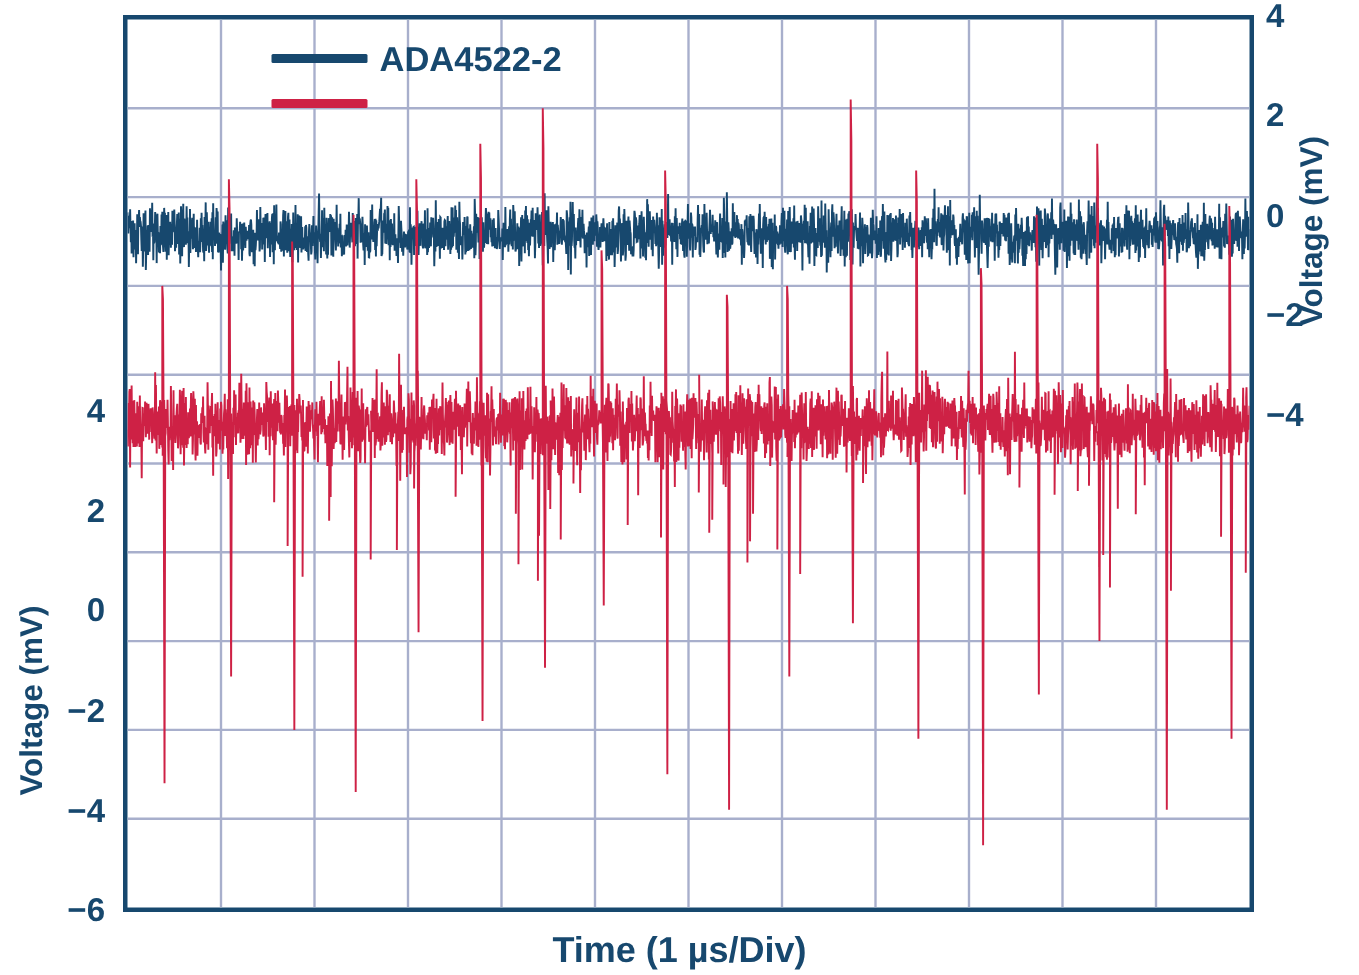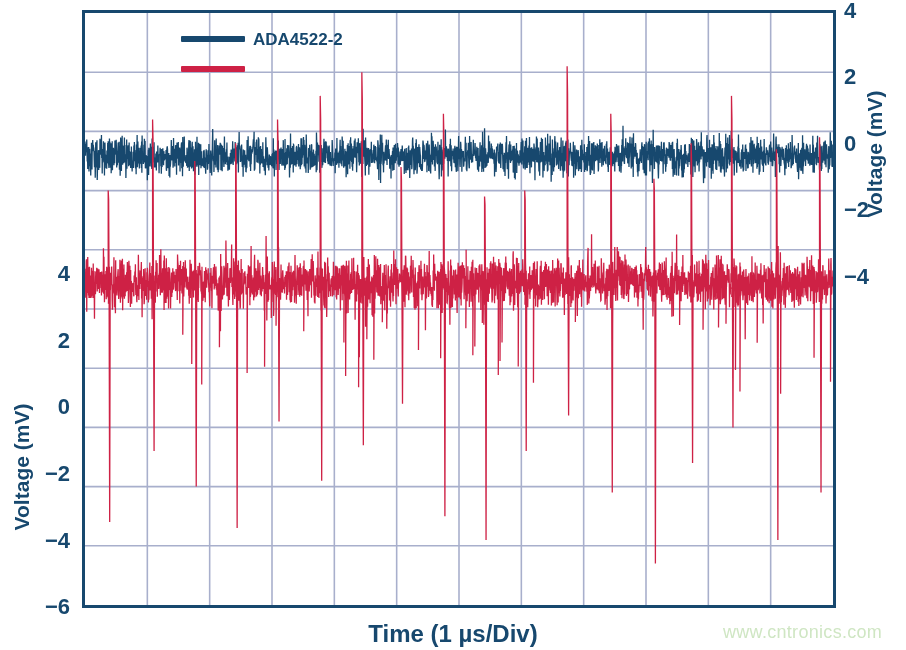--- a/index.html
+++ b/index.html
@@ -129,21 +129,21 @@
     height: 24px;
   }
   .legend-swatch {
     width: 64px;
     height: 6px;
     border-radius: 1px;
     flex: none;
   }
   .legend-label {
     color: #17486e;
-    font-size: 17px;
+    font-size: 23px;
     font-weight: bold;
     line-height: 1;
     white-space: nowrap;
   }
 
   
   .watermark {
     position: absolute;
     left: 723px;
     top: 622px;
@@ -220,15 +220,14 @@
     <span class="tick tick-right" style="top:199px;">−2</span>
     <span class="tick tick-right" style="top:266px;">−4</span>
   </div>
 
   <div class="axis-title ylabel-left">Voltage (mV)</div>
 
   <div class="axis-title ylabel-right">Voltage (mV)</div>
 
   <div class="axis-title xlabel">Time (1 µs/Div)</div>
 
-  <div class="watermark">www.cntronics.com</div>
 
 </div>
 
 </body></html>

